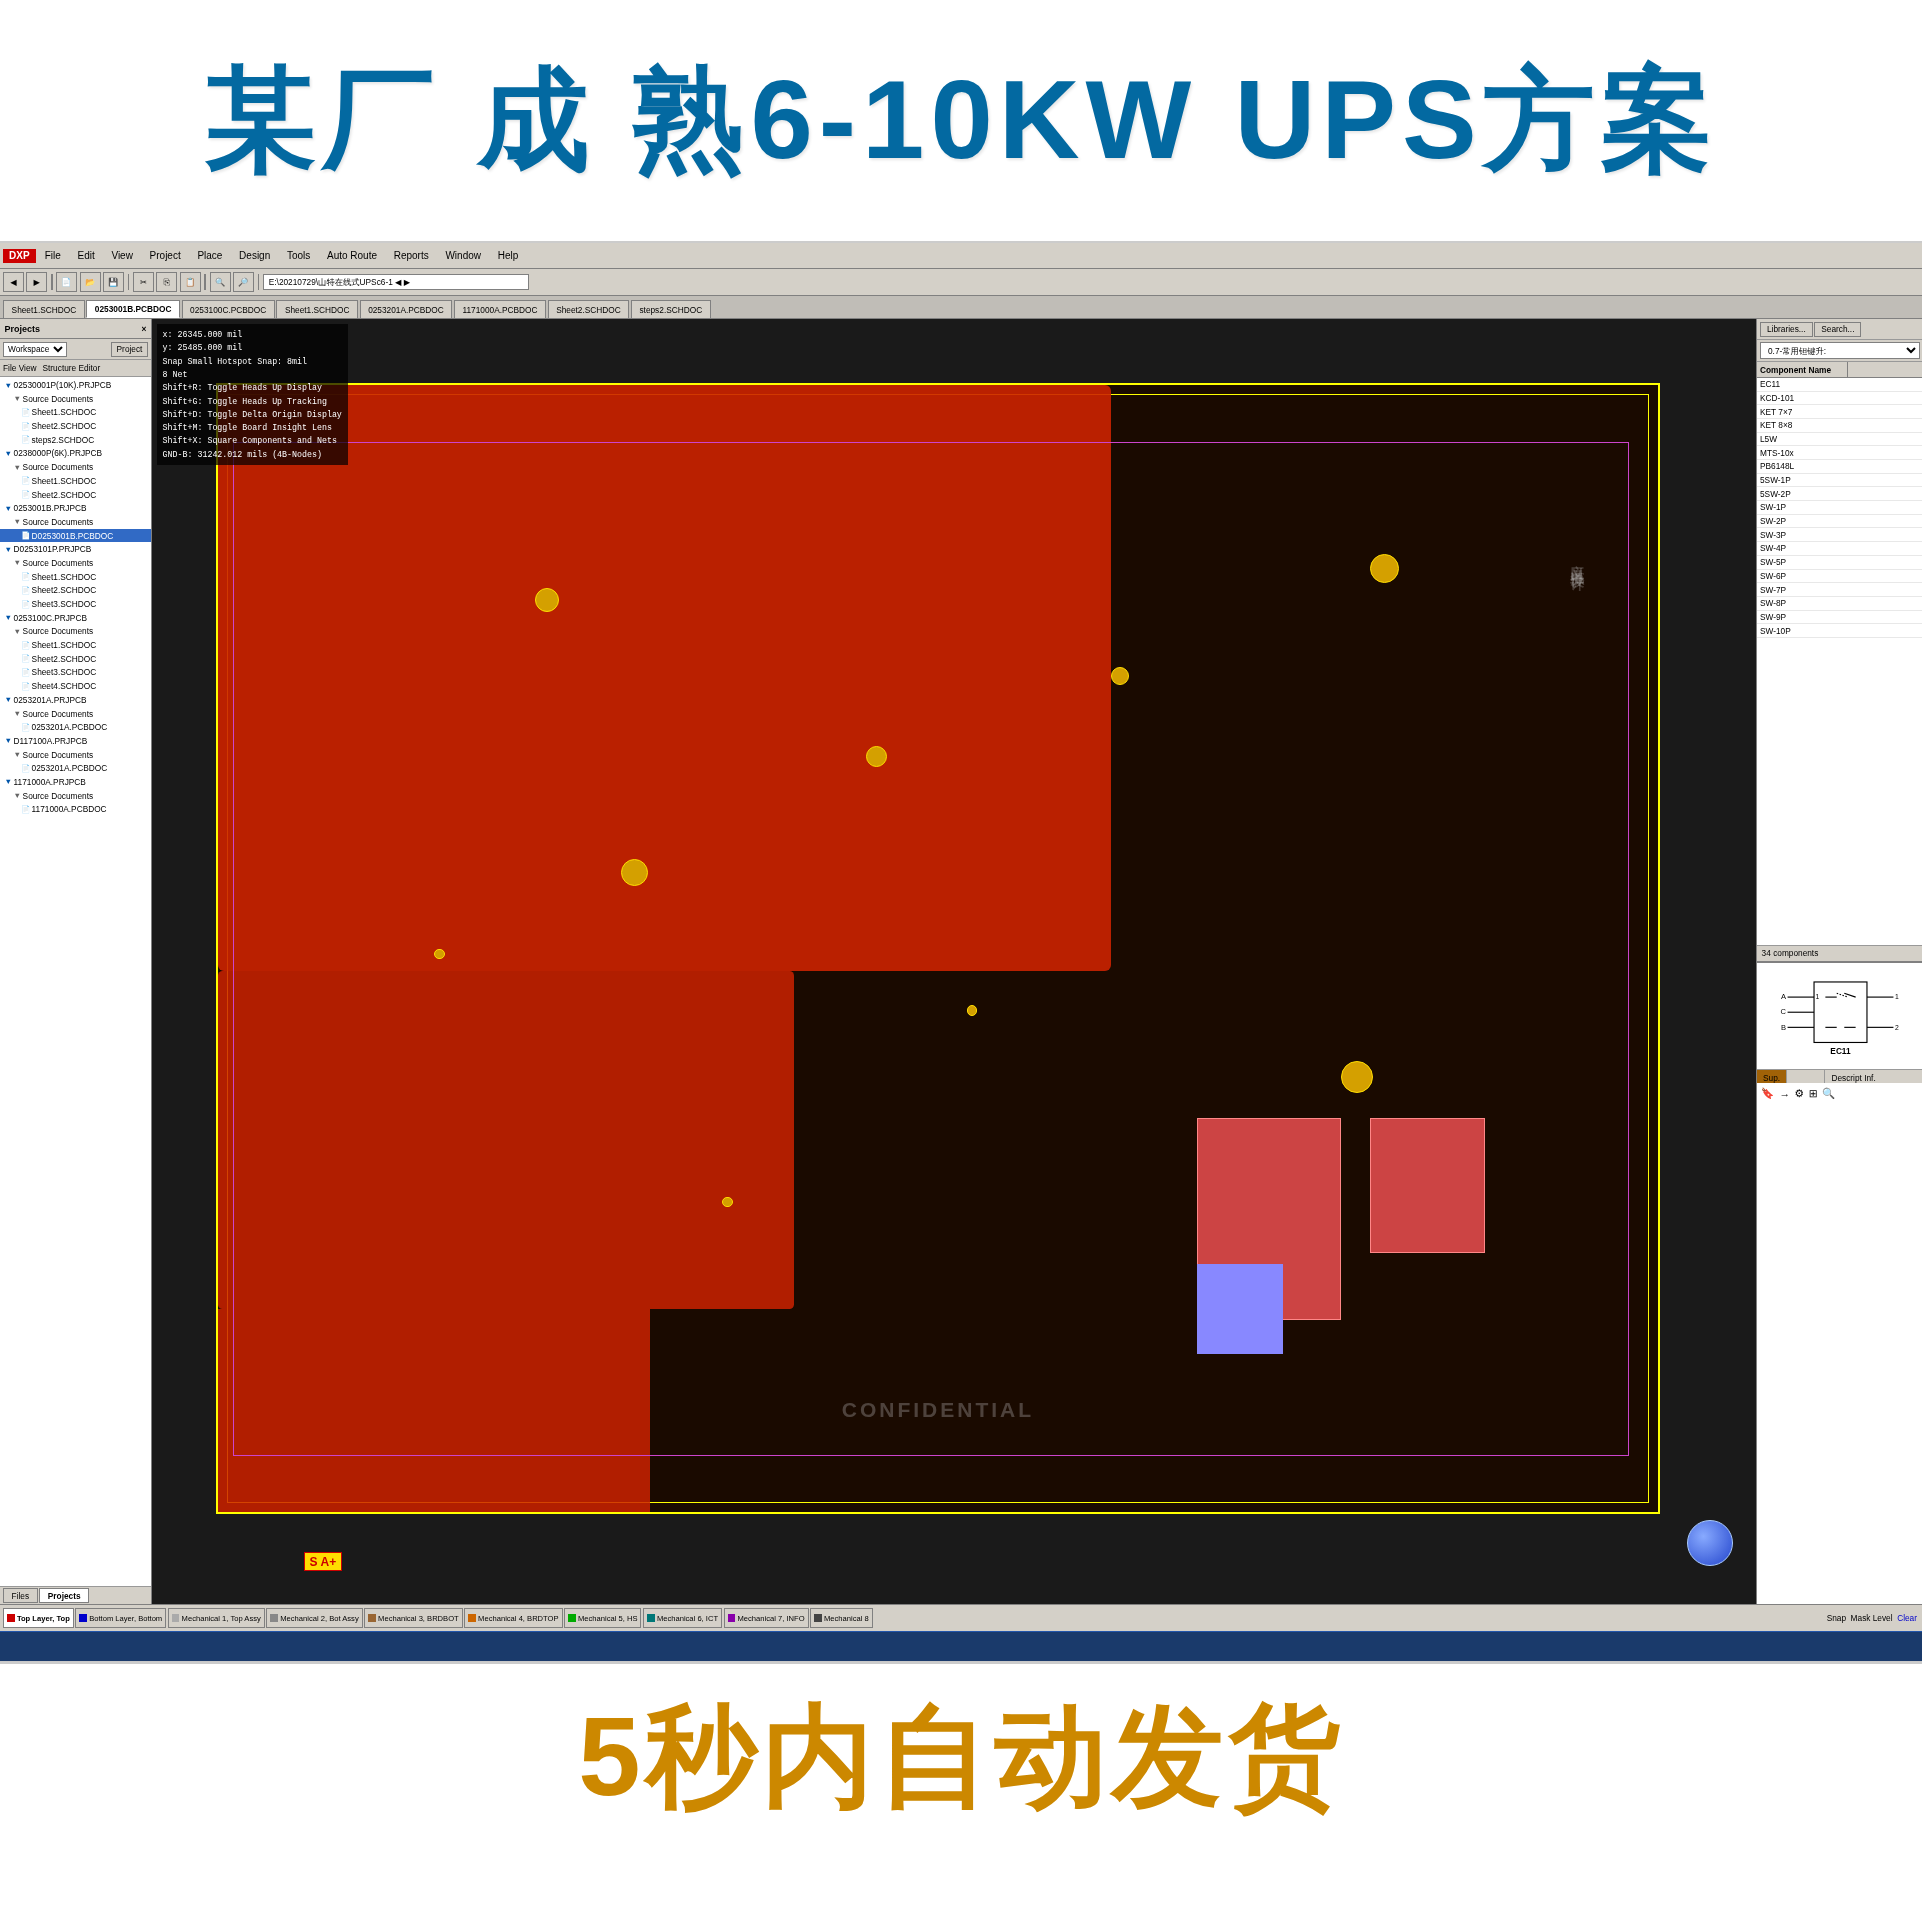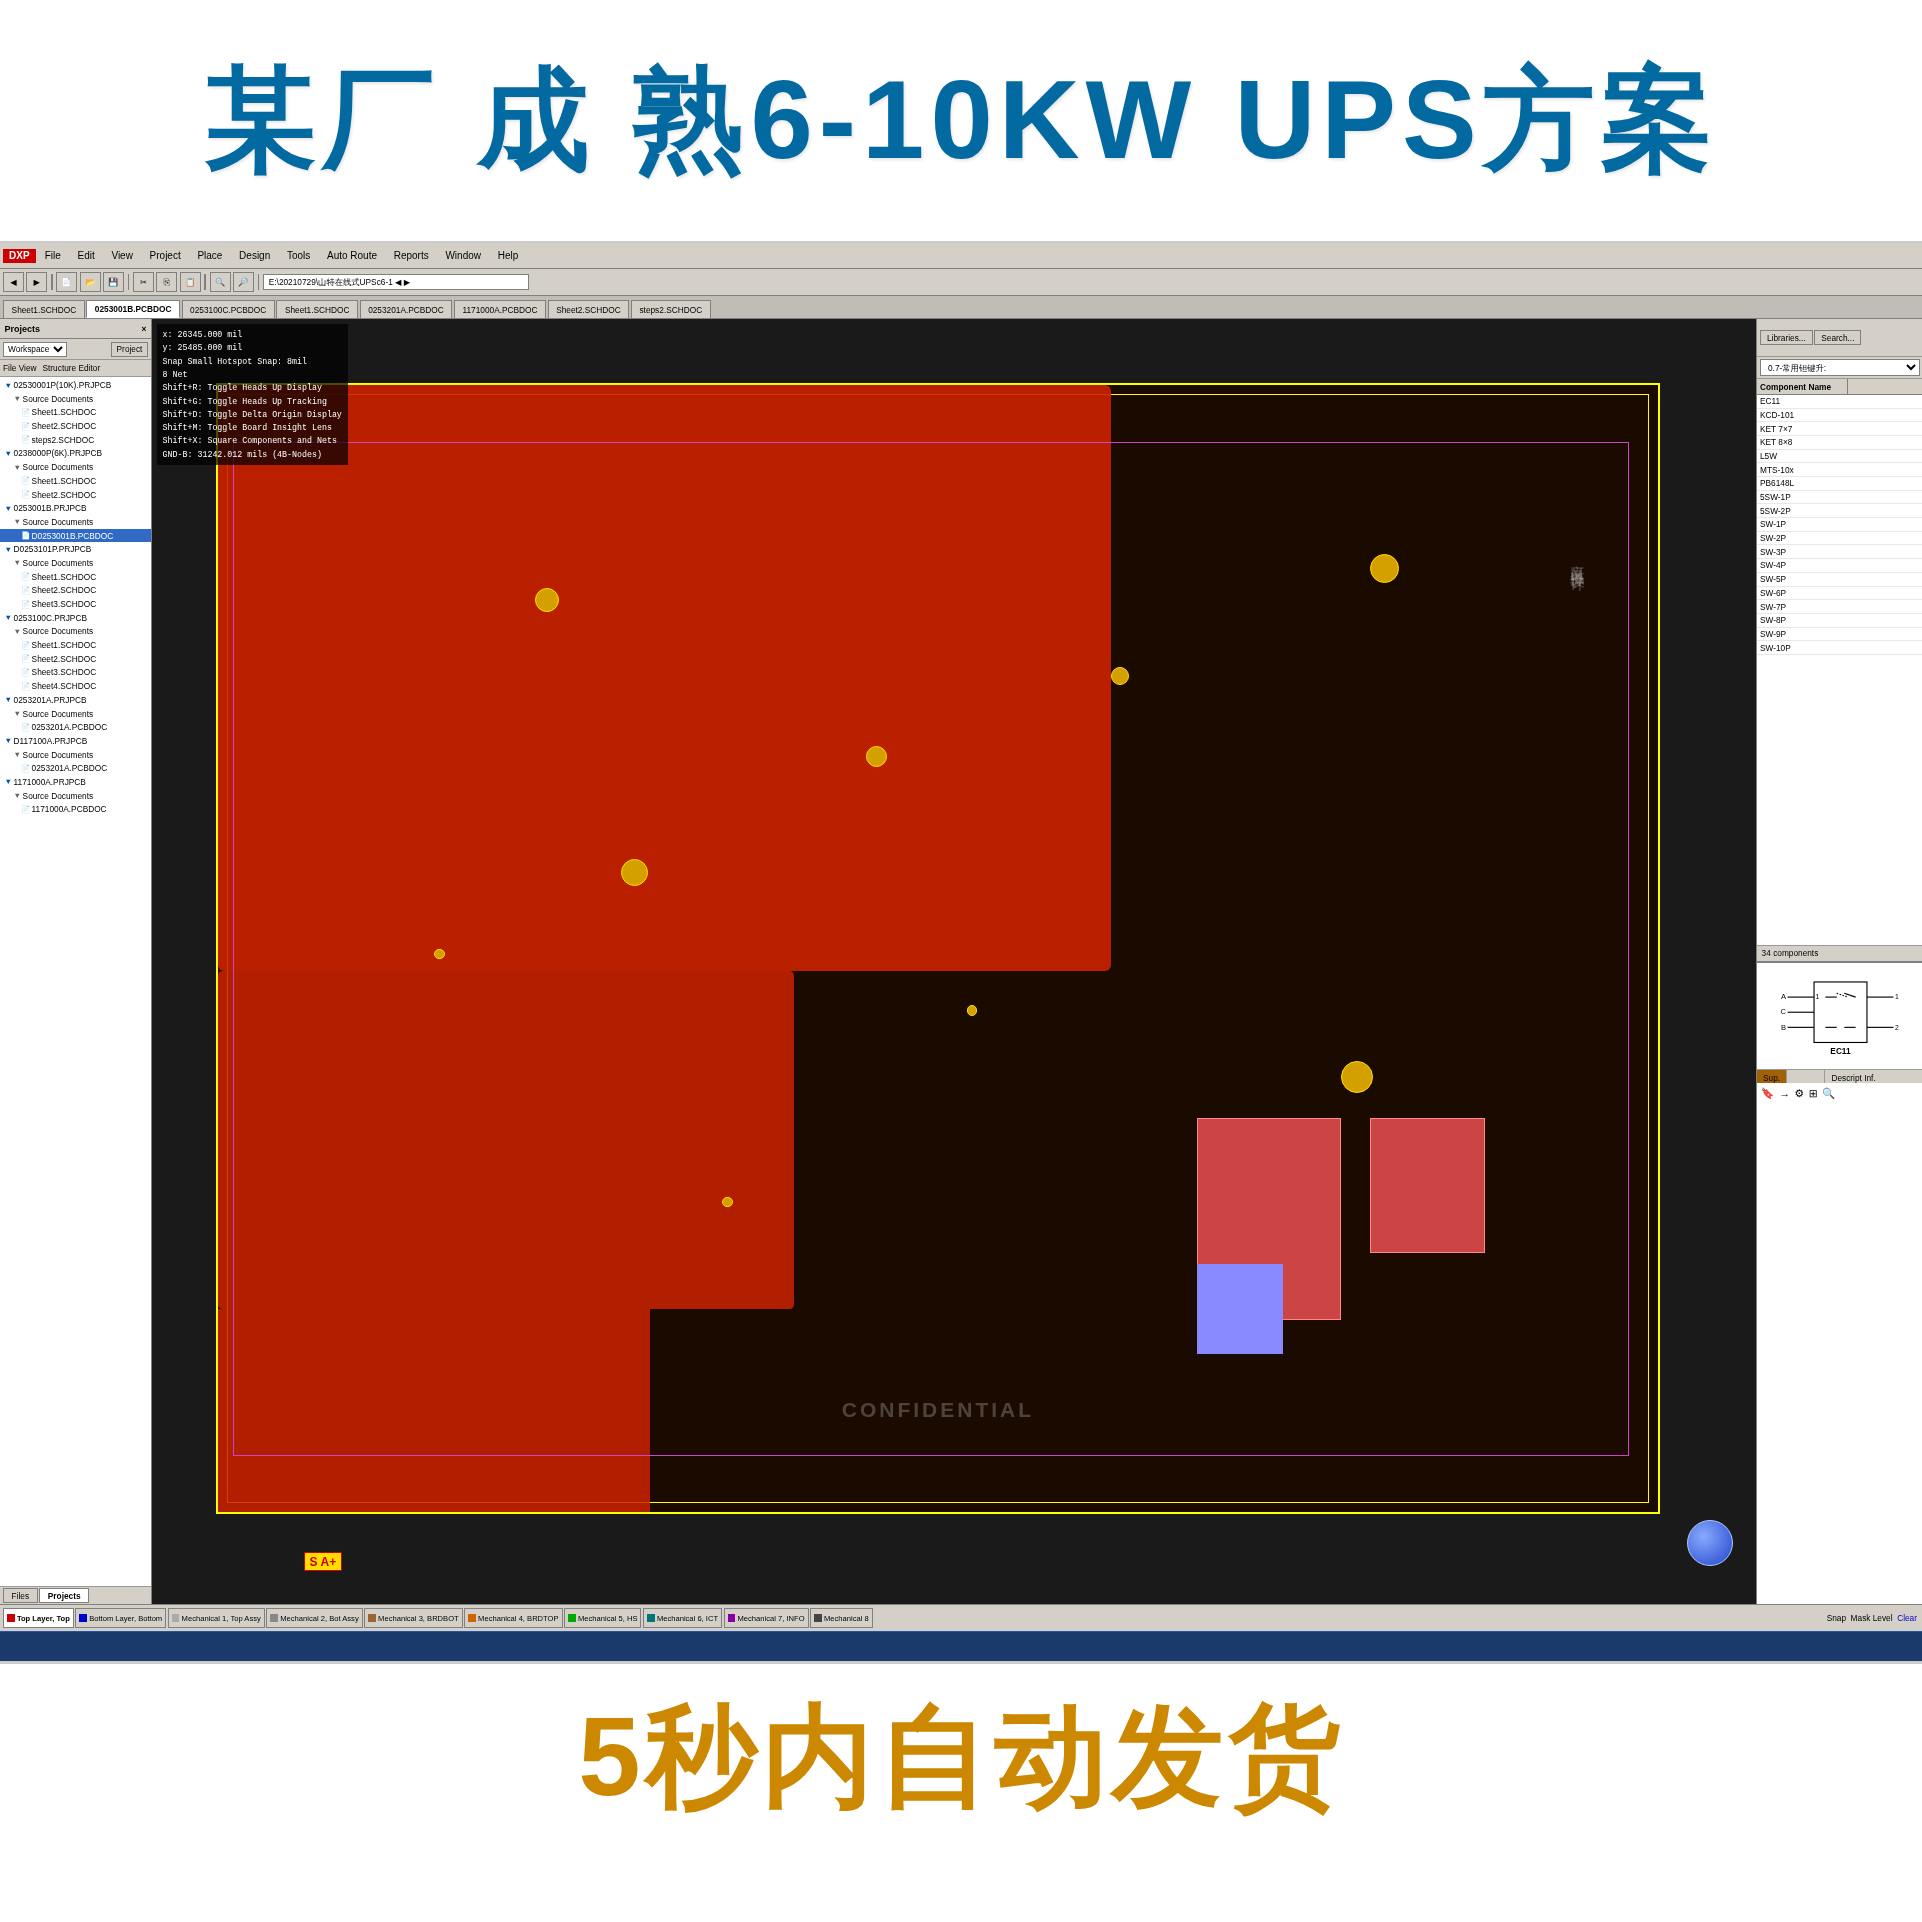--- a/index.html
+++ b/index.html
@@ -334,21 +334,21 @@
       border-bottom: 1.5px solid #808080;
       display: flex;
       flex-direction: column;
     }
     .right-panel-bottom {
       height: 50%;
       display: flex;
       flex-direction: column;
     }
     .lib-toolbar {
-      height: 38px;
+      height: 21px;
       background: #d4d0c8;
       border-bottom: 0.8px solid #999;
       display: flex;
       align-items: center;
       padding: 0 3px;
       gap: 1.5px;
     }
     .lib-btn {
       padding: 1.5px 6px;
       font-size: 8.3px;

